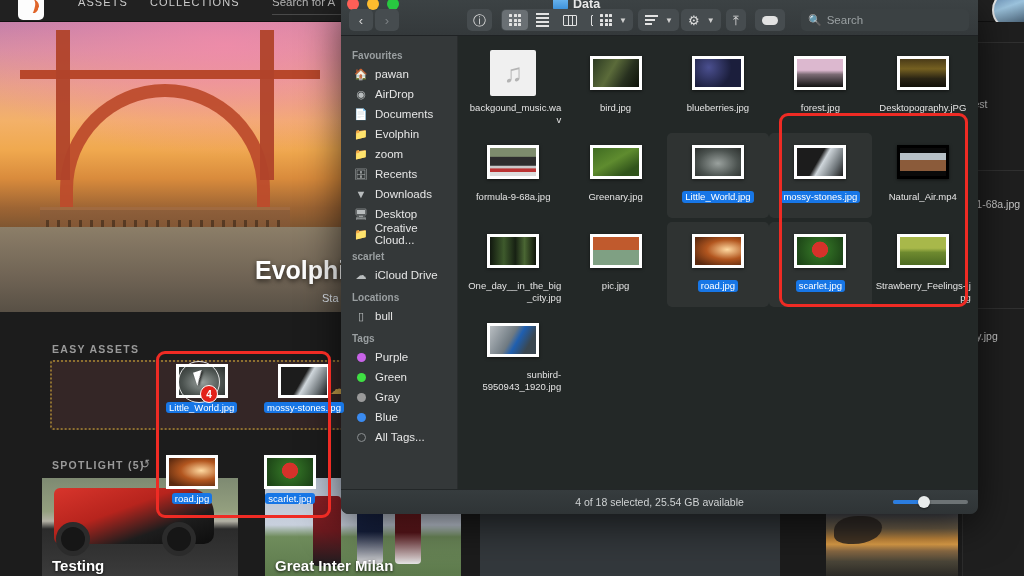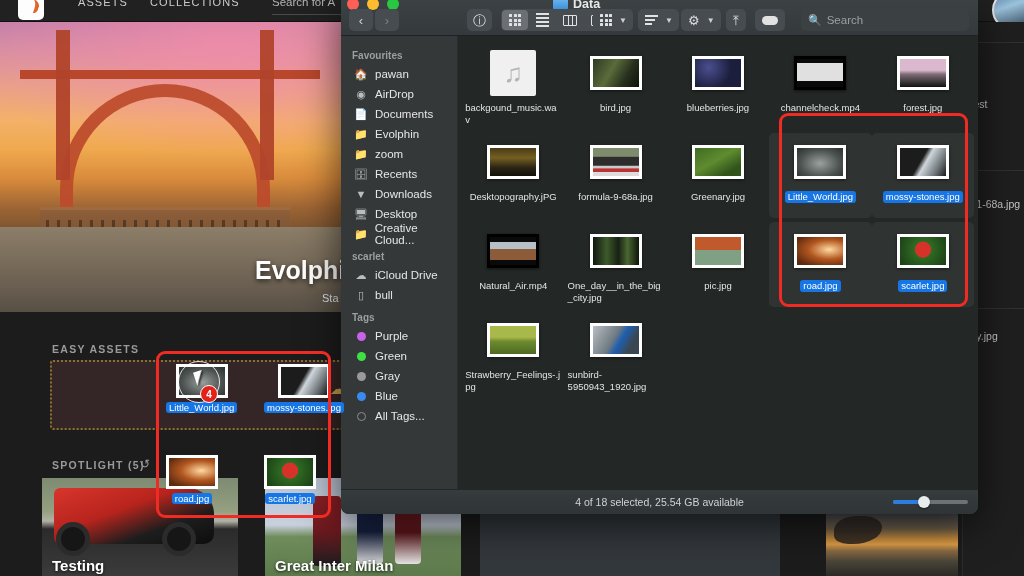--- a/index.html
+++ b/index.html
@@ -310,21 +310,21 @@
   .cell.sel-bg { background: rgba(255,255,255,.055); }
   .thumb-wrap {
     height: 50px; display: flex; align-items: center; justify-content: center;
   }
   .thumb {
     border: 3px solid #fff; line-height: 0;
     box-shadow: 0 1px 3px rgba(0,0,0,.55);
   }
   .thumb > span { display: block; }
   .fname {
-    font-size: 9.5px; color: #e4e4e4; text-align: left; line-height: 11.5px;
+    font-size: 9.5px; color: #e4e4e4; text-align: right; line-height: 11.5px;
     max-width: 96px; margin-top: 4px; word-break: break-word;
   }
   .fname.sel { background: #1776e6; color: #fff; border-radius: 3px; padding: 0 3px; }
 
   .wav-icon {
     width: 46px; height: 46px; background: #f0f0f0; border-radius: 2px;
     display: flex; align-items: center; justify-content: center;
     font-size: 26px; color: #b4b4b4;
   }
 
@@ -608,20 +608,21 @@
           <span class="sb-ico">📁</span>
           <span>Creative Cloud...</span>
         </div>
 
         <div class="sb-head">scarlet</div>
         <div class="sb-item">
           <span class="sb-ico">☁</span>
           <span>iCloud Drive</span>
         </div>
 
+        <div class="sb-head">Locations</div>
         <div class="sb-item">
           <span class="sb-ico">▯</span>
           <span>bull</span>
         </div>
 
         <div class="sb-head">Tags</div>
         <div class="sb-item">
           <span class="sb-ico">
               <i class="dot" style="background:#c863e8"></i>
             </span>
@@ -674,29 +675,20 @@
 
           <div class="cell">
             <div class="thumb-wrap">
                 <div class="thumb">
               <span style="width:46px;height:28px;background:radial-gradient(circle at 30% 30%,#4a4f8f,#1b1e3c 60%),radial-gradient(circle at 70% 65%,#3b4580,#15182e 70%);"></span>
                 </div>
               </div>
             <div class="fname">blueberries.jpg</div>
           </div>
 
-          <div class="cell">
-            <div class="thumb-wrap">
-                <div class="thumb" style="border-color:#000;">
-              <span style="width:46px;height:28px;background:linear-gradient(180deg,#0a0a0a 0 16%,#e0e0e0 16% 80%,#0a0a0a 80% 100%);position:relative;">
-              </span>
-                </div>
-              </div>
-            <div class="fname">channelcheck.mp4</div>
-          </div>
 
           <div class="cell">
             <div class="thumb-wrap">
                 <div class="thumb">
               <span style="width:46px;height:28px;background:linear-gradient(180deg,#dcb8cf 0 40%,#7b6b74 55%,#121212 100%);"></span>
                 </div>
               </div>
             <div class="fname">forest.jpg</div>
           </div>
 

